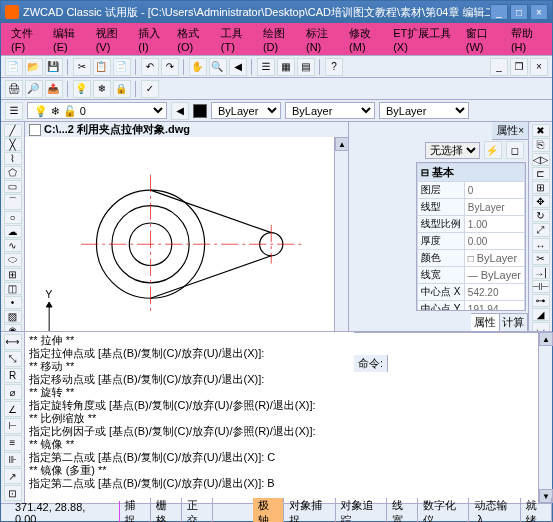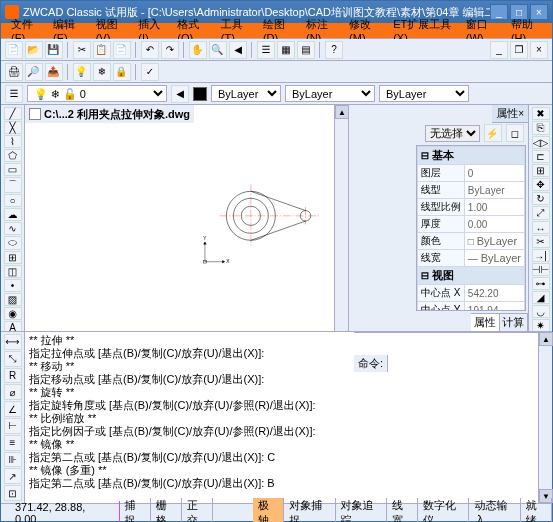--- a/index.html
+++ b/index.html
@@ -3,31 +3,31 @@
 <meta charset="utf-8">
 <style>
 * { margin: 0; padding: 0; box-sizing: border-box; font-family: "Microsoft YaHei", SimSun, sans-serif; font-size: 11px; }
 body { background: #fff; width: 553px; height: 522px; overflow: hidden; position: relative; }
 .window { border: 1px solid #3a6ea5; height: 522px; display: flex; flex-direction: column; }
 .titlebar { background: linear-gradient(#4a7ebf, #3a6ea5); color: #fff; height: 22px; display: flex; align-items: center; padding: 0 4px; }
 .titlebar .appicon { width: 14px; height: 14px; background: #ff6600; border-radius: 2px; margin-right: 4px; }
 .titlebar .title { flex: 1; font-size: 11px; white-space: nowrap; overflow: hidden; }
 .titlebar .winbtns { display: flex; gap: 2px; }
 .titlebar .winbtn { width: 18px; height: 16px; background: #6a9bd8; border: 1px solid #3a6ea5; color: #fff; display: flex; align-items: center; justify-content: center; font-size: 10px; cursor: pointer; }
-.menubar { background: #f97316; height: 16px; display: flex; align-items: center; padding: 0 4px; border-bottom: 1px solid #aac; }
+.menubar { background: #ec4899; height: 33px; display: flex; align-items: center; padding: 0 4px; border-bottom: 1px solid #aac; }
 .menubar .mitem { padding: 2px 6px; cursor: pointer; }
 .toolbar { background: #e8eef7; height: 22px; display: flex; align-items: center; padding: 0 4px; border-bottom: 1px solid #aac; gap: 2px; }
 .tbtn { width: 18px; height: 18px; background: #f0f4fa; border: 1px solid #cdd; display: flex; align-items: center; justify-content: center; cursor: pointer; font-size: 10px; }
 .tsep { width: 2px; height: 16px; border-left: 1px solid #aac; margin: 0 2px; }
 .layerrow { background: #e8eef7; height: 22px; display: flex; align-items: center; padding: 0 4px; border-bottom: 1px solid #aac; gap: 4px; }
 .layerrow input, .layerrow select { height: 17px; font-size: 11px; border: 1px solid #aac; background: #fff; padding: 0 2px; }
 .swatch { width: 14px; height: 14px; border: 1px solid #666; background: #000; }
 .workarea { flex: 1; display: flex; overflow: hidden; position: relative; }
 .lefttools { width: 24px; background: #e8eef7; border-right: 1px solid #aac; display: flex; flex-direction: column; align-items: center; padding: 2px 0; gap: 1px; }
-.canvaswrap { flex: 1; display: flex; position: relative; background: #fff; }
+.canvaswrap { flex: 1; display: flex; flex-direction: column; position: relative; background: #fff; }
 .doctab { background: #e8eef7; height: 18px; display: flex; align-items: center; padding: 0 4px; }
 .doctab .docicon { width: 12px; height: 12px; background: #fff; border: 1px solid #888; margin-right: 3px; }
 .canvas { flex: 1; position: relative; background: #fff; }
 .canvas svg { width: 100%; height: 100%; }
 .rightpanel { width: 180px; background: #e8eef7; border-left: 1px solid #aac; display: flex; flex-direction: column; align-items: flex-end; }
 .rp-header { height: 18px; background: #d8e4f2; border-bottom: 1px solid #aac; display: flex; align-items: center; padding: 0 4px; }
 .rp-header .xbtn { margin-left: auto; cursor: pointer; font-size: 10px; }
 .rp-sel { height: 20px; display: flex; align-items: center; padding: 2px 4px; gap: 4px; }
 .rp-sel select { flex: 1; height: 17px; font-size: 11px; border: 1px solid #aac; }
 .rp-grid { flex: 1; overflow-y: auto; background: #fff; border: 1px solid #aac; margin: 2px; }
@@ -228,23 +228,20 @@
                 <td class="v">0.00</td>
               </tr>
           <tr>
                 <td class="k">颜色</td>
                 <td class="v">□ <span>ByLayer</span></td>
               </tr>
           <tr>
                 <td class="k">线宽</td>
                 <td class="v">— <span>ByLayer</span></td>
               </tr>
-          <tr class="section">
-                <td colspan="2">⊟ <span>视图</span></td>
-              </tr>
           <tr>
                 <td class="k">中心点 X</td>
                 <td class="v">542.20</td>
               </tr>
           <tr>
                 <td class="k">中心点 Y</td>
                 <td class="v">191.94</td>
               </tr>
 
         </tbody>

